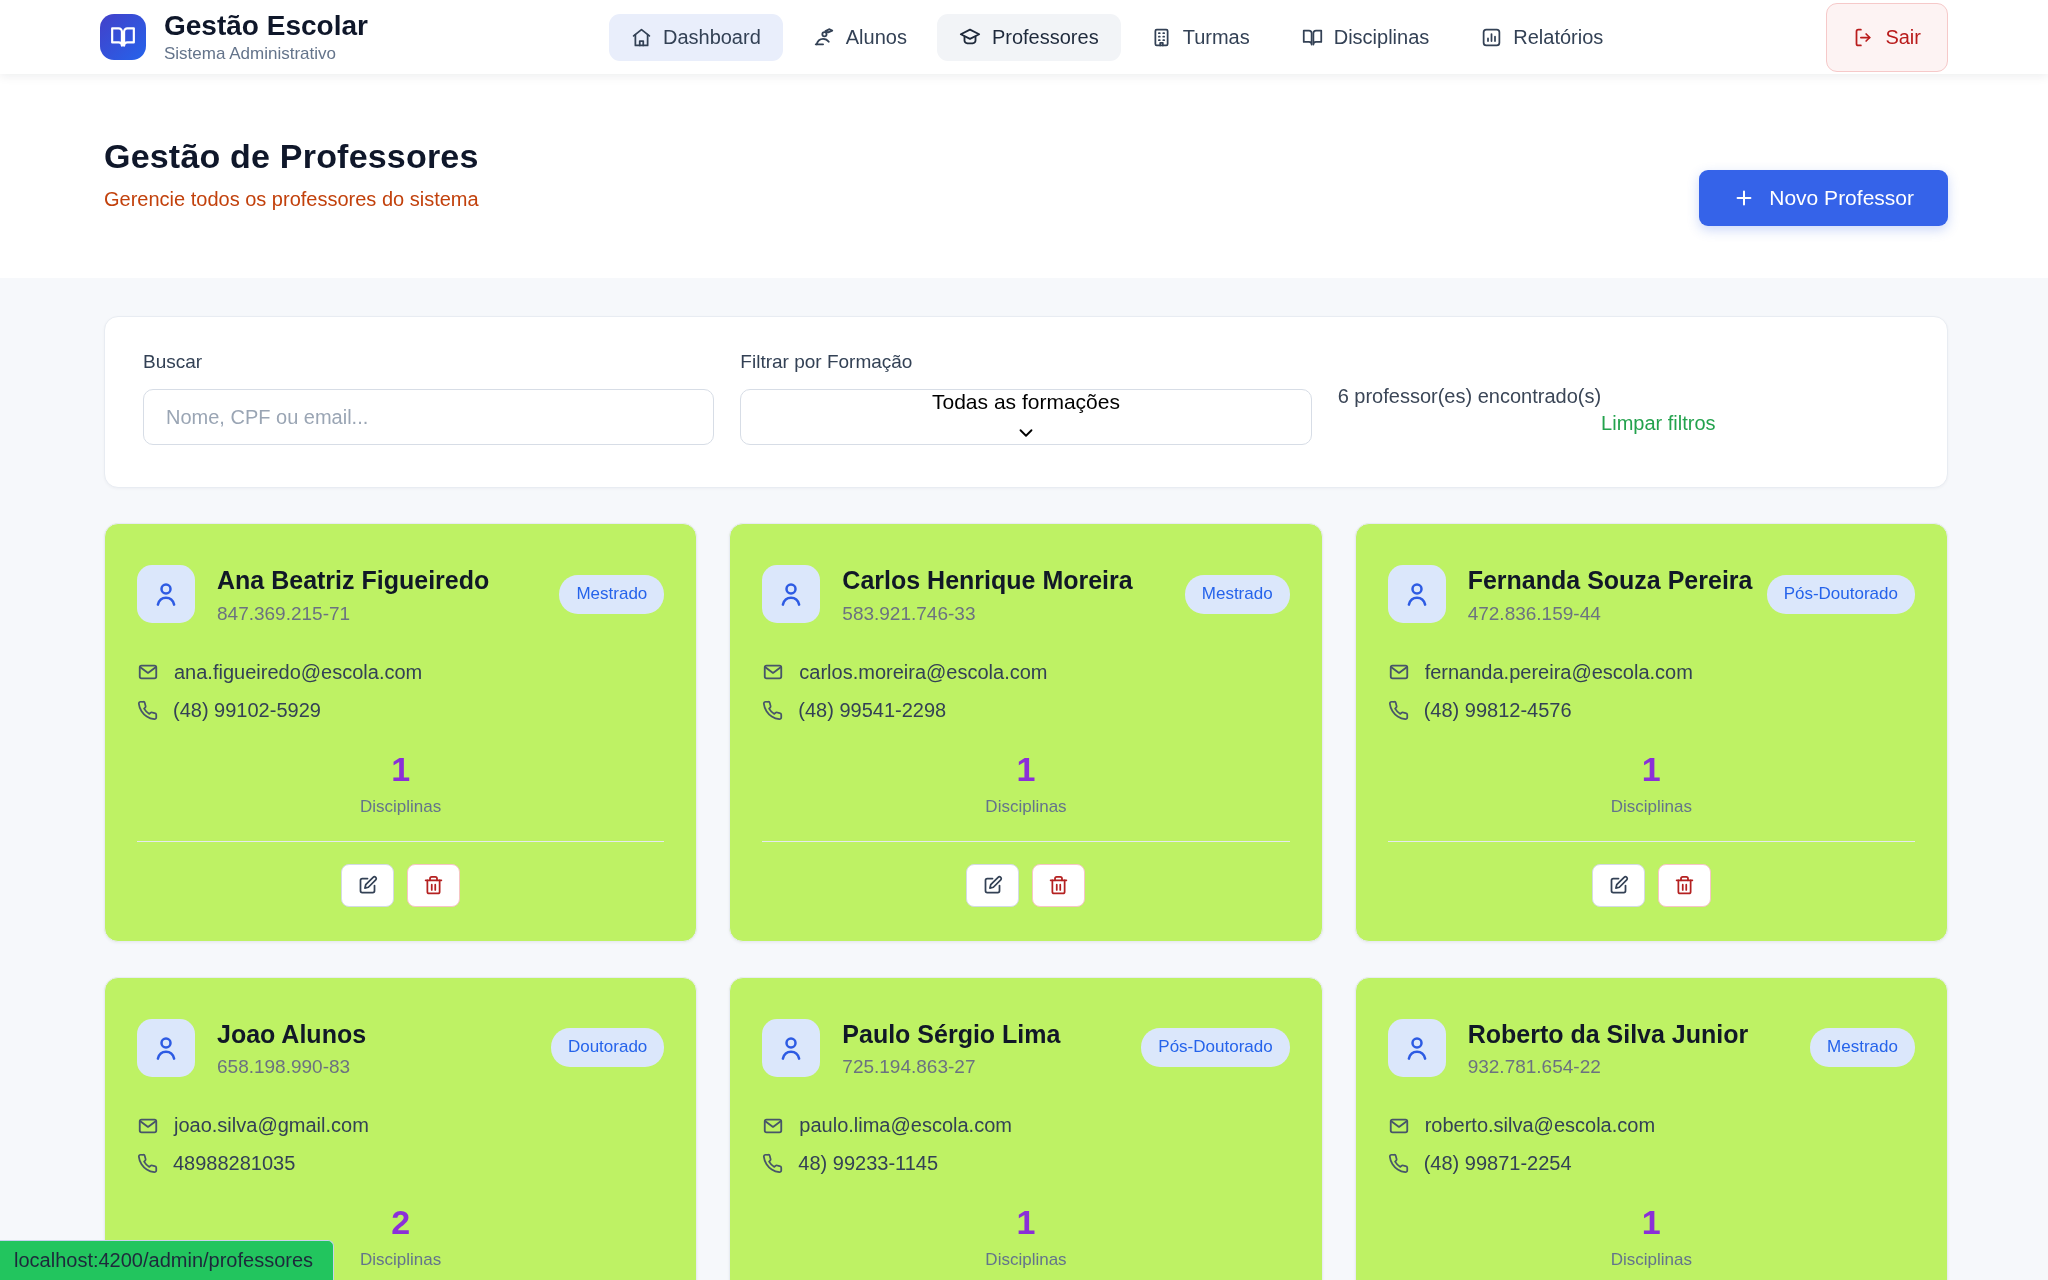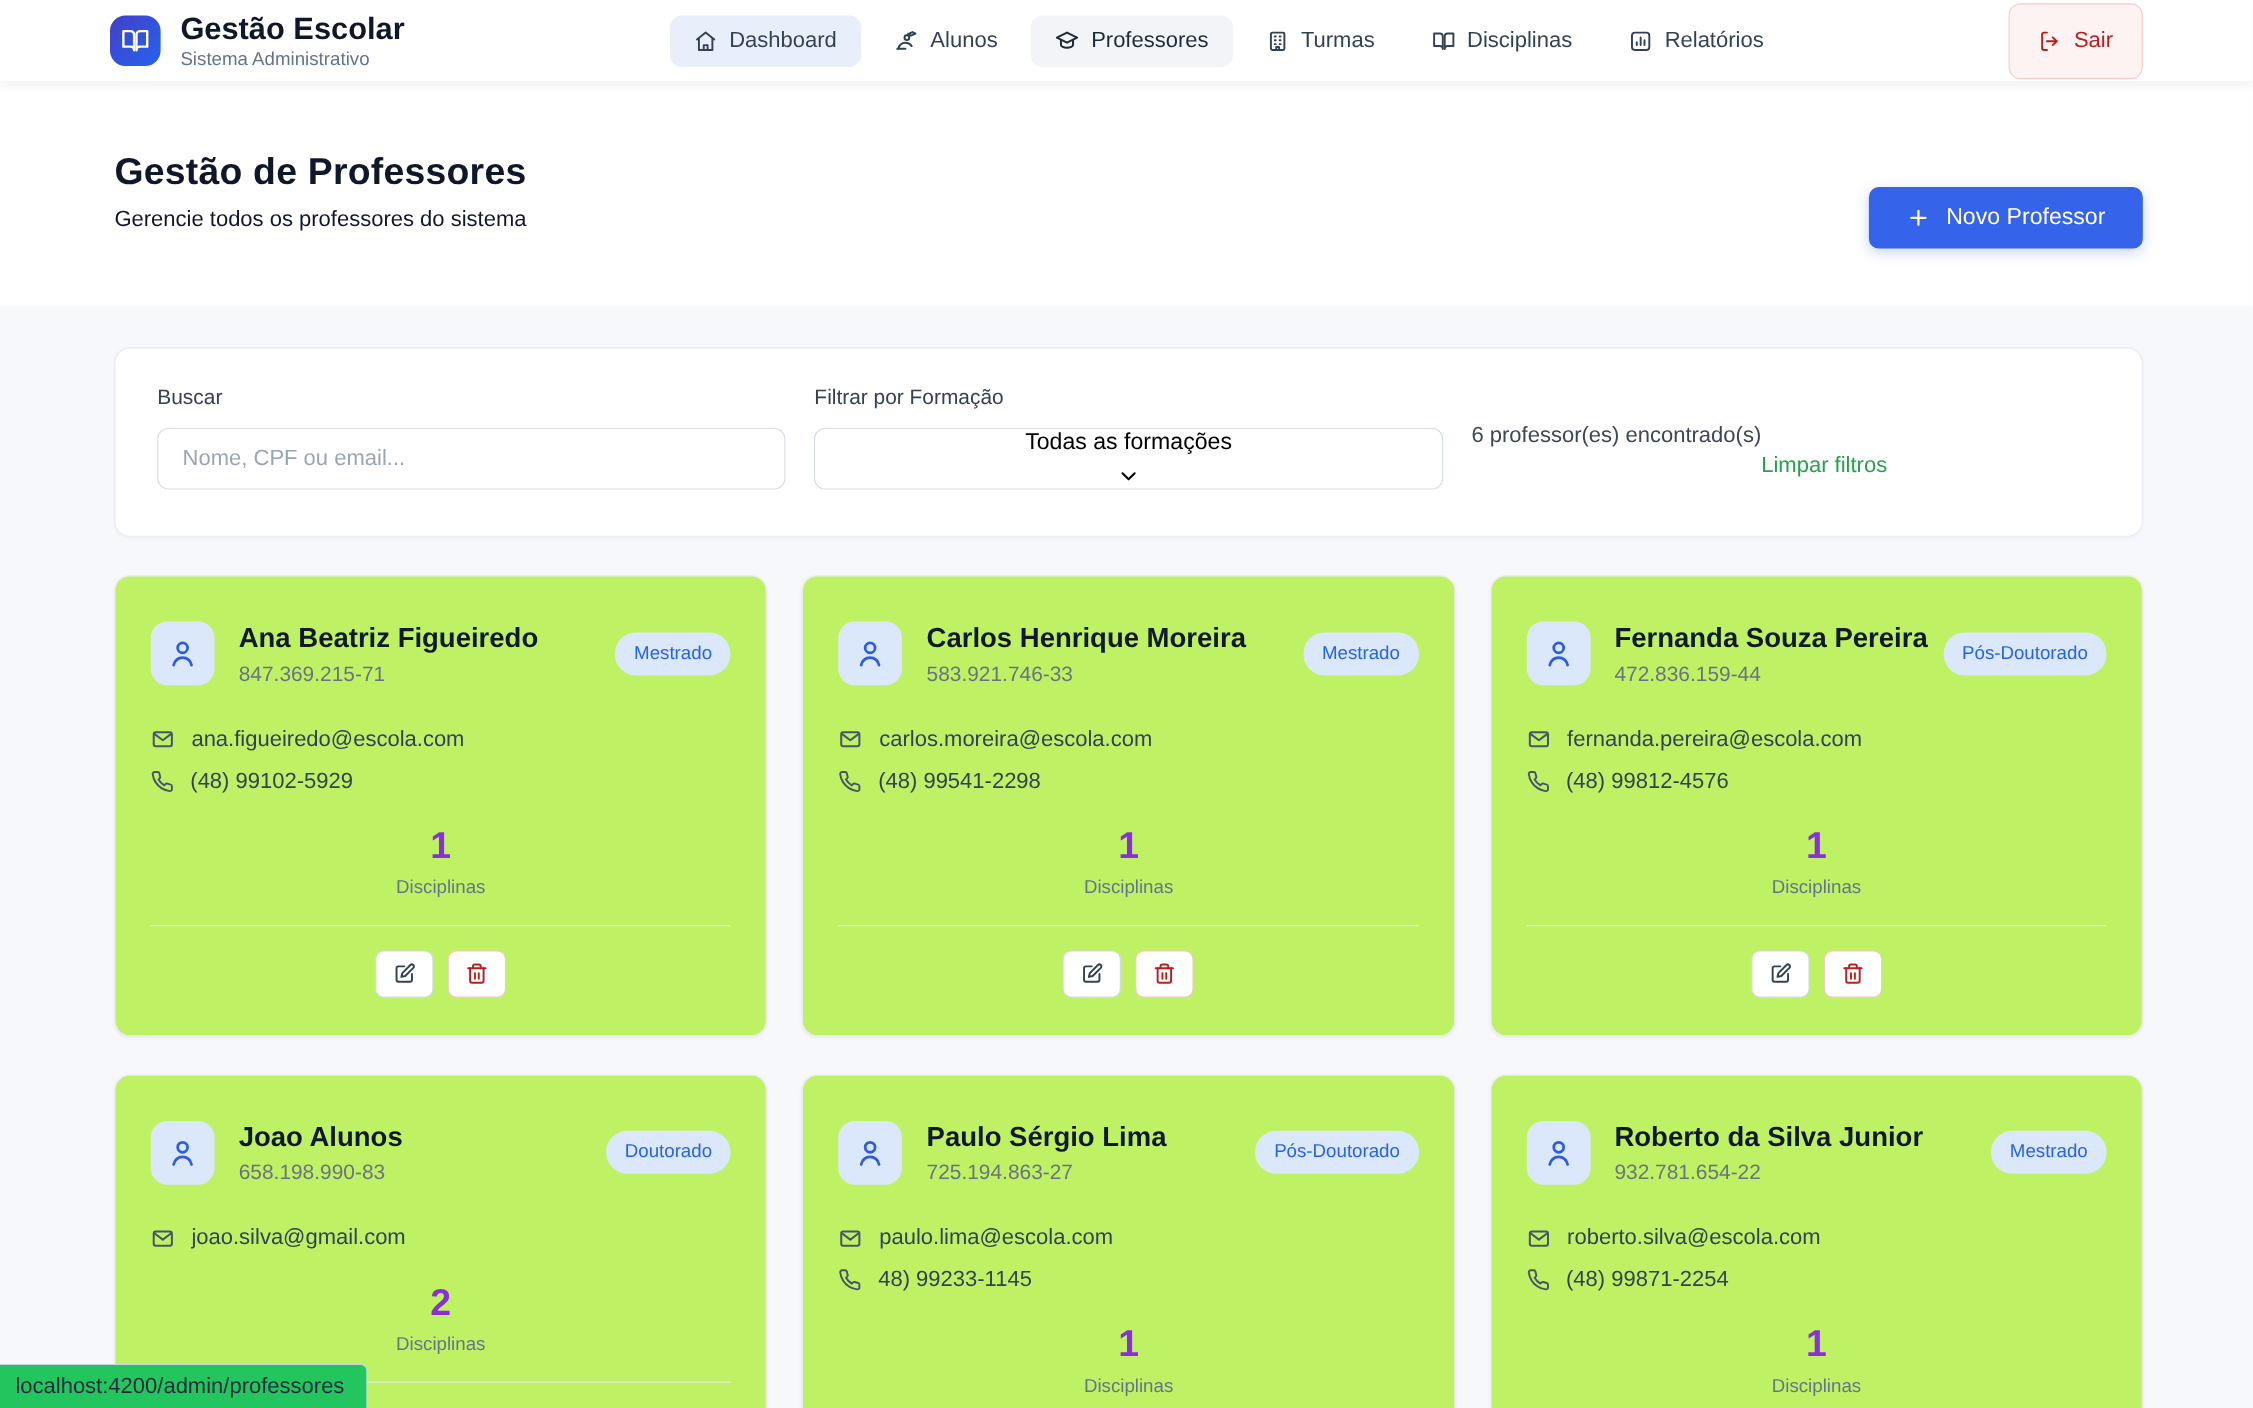--- a/index.html
+++ b/index.html
@@ -49,21 +49,21 @@
     font-family:inherit;
   }
 
   
   .page-head {
     background:#ffffff;
     padding:48px 100px 52px 104px;
     display:flex; align-items:center; justify-content:space-between;
   }
   .page-title { font-size:34px; font-weight:bold; color:#0f172a; letter-spacing:.2px; }
-  .page-subtitle { font-size:20px; color:#0f172a; margin-top:12px; }
+  .page-subtitle { font-size:20px; color:#c2410c; margin-top:12px; }
   .new-professor-btn {
     display:flex; align-items:center; gap:14px;
     background:#3563e9; color:#ffffff;
     border:none; border-radius:9px;
     padding:16px 34px; font-size:21px;
     font-family:inherit; cursor:pointer;
     box-shadow:0 4px 12px rgba(53,99,233,.25);
     margin-top:48px;
   }
 
@@ -470,20 +470,26 @@
         </div>
         <span class="badge">Doutorado</span>
       </div>
       <div class="contact">
         <div class="contact-row">
             <svg class="icon" width="22" height="22">
               <use href="#i-mail"></use>
             </svg>
             <span>joao.silva@gmail.com</span>
           </div>
+        <div class="contact-row">
+            <svg class="icon" width="21" height="21">
+              <use href="#i-phone"></use>
+            </svg>
+            <span>48988281035</span>
+          </div>
       </div>
       <div class="stats">
         <div class="stat-number">2</div>
         <div class="stat-label">Disciplinas</div>
       </div>
       <hr class="divider">
 
     </article>
 
     <article class="professor-card">

